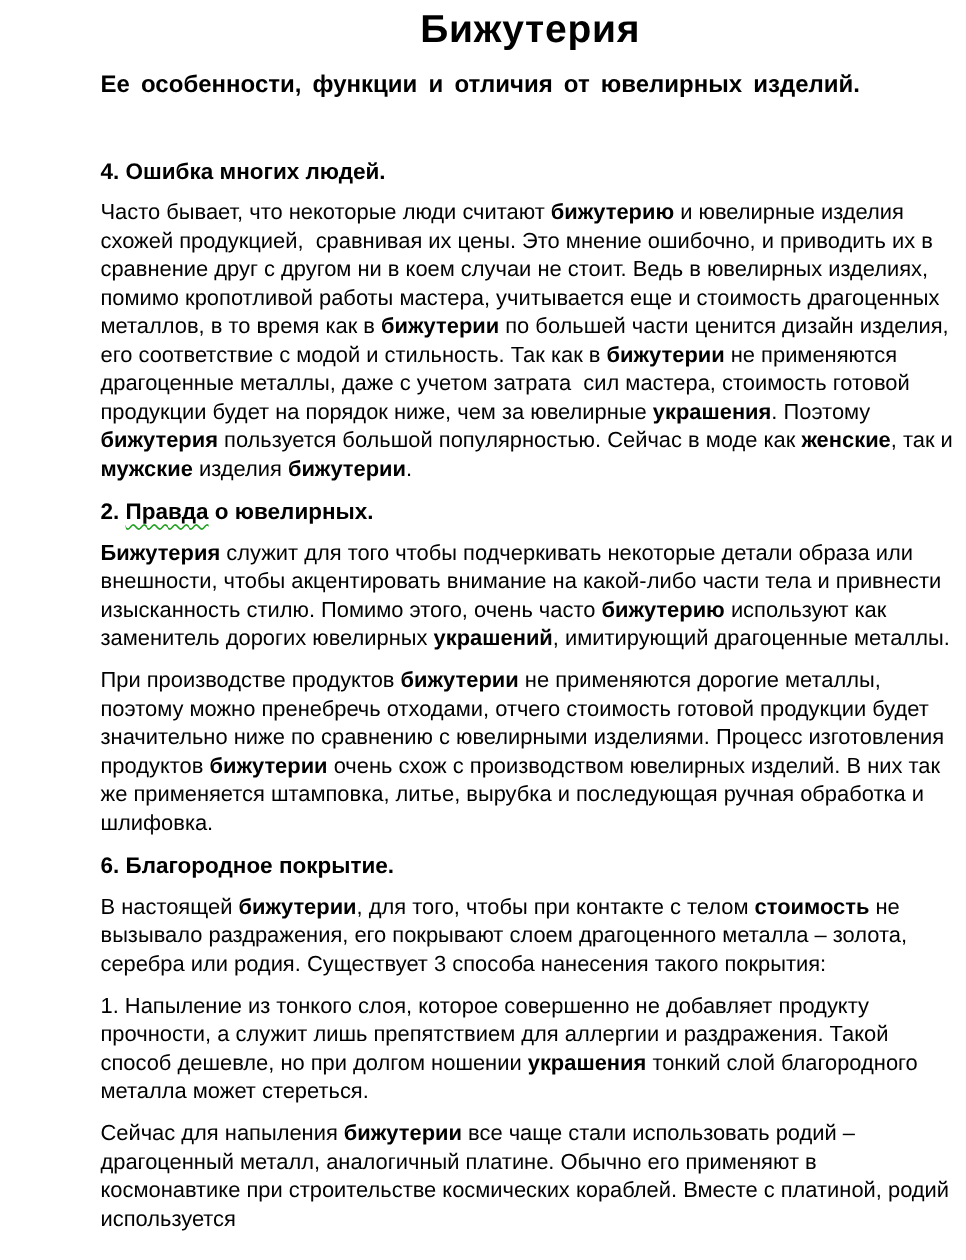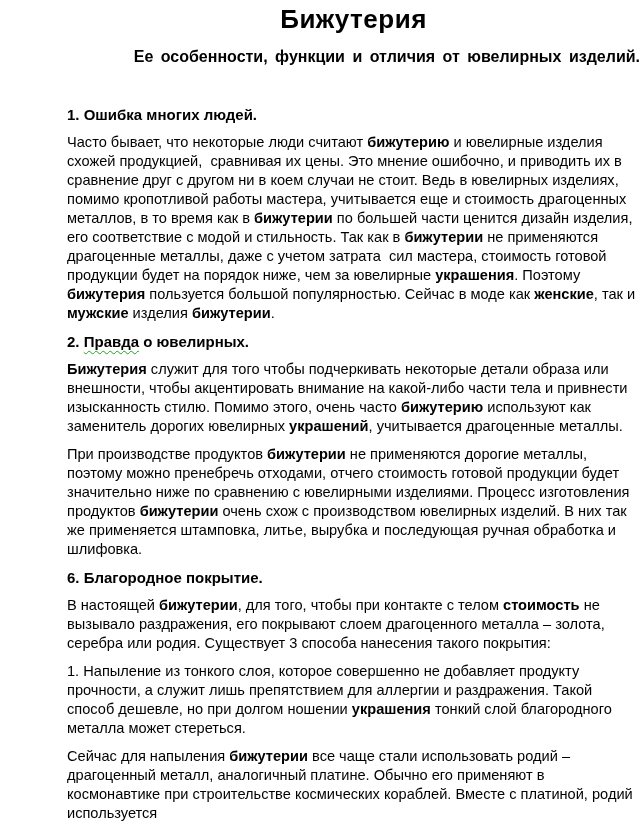--- a/index.html
+++ b/index.html
@@ -24,21 +24,21 @@
     font-weight: bold;
     line-height: 32px;
     text-align: center;
     letter-spacing: 0.5px;
   }
   .doc-subtitle {
     margin: 12px 0 0 0;
     font-size: 16px;
     font-weight: bold;
     line-height: 20px;
-    text-align: right;
+    text-align: left;
     word-spacing: 3px;
   }
   .doc-body {
     margin-top: 38px;
   }
   .doc-body h2, .doc-body p {
     margin: 0 0 9px 0;
     white-space: pre-wrap;
   }
   .doc-body h2 {
@@ -57,23 +57,23 @@
     text-underline-offset: 3px;
   }
 </style>
 </head>
 <body>
 
 <div class="page">
   <h1 class="doc-title">Бижутерия</h1>
   <p class="doc-subtitle">Ее особенности,  функции и отличия от ювелирных изделий.</p>
   <div class="doc-body">
-      <h2><span>1. Ошибка многих людей.</span></h2>
+      <h2><span>4. Ошибка многих людей.</span></h2>
       <p><span>Часто бывает, что некоторые люди считают </span><b>бижутерию</b><span> и ювелирные изделия схожей продукцией,  сравнивая их цены. Это мнение ошибочно, и приводить их в сравнение друг с другом ни в коем случаи не стоит. Ведь в ювелирных изделиях, помимо кропотливой работы мастера, учитывается еще и стоимость драгоценных металлов, в то время как в </span><b>бижутерии</b><span> по большей части ценится дизайн изделия, его соответствие с модой и стильность. Так как в </span><b>бижутерии</b><span> не применяются драгоценные металлы, даже с учетом затрата  сил мастера, стоимость готовой продукции будет на порядок ниже, чем за ювелирные </span><b>украшения</b><span>. Поэтому </span><b>бижутерия</b><span> пользуется большой популярностью. Сейчас в моде как </span><b>женские</b><span>, так и </span><b>мужские</b><span> изделия </span><b>бижутерии</b><span>.</span></p>
       <h2><span>2. </span><span class="grammar">Правда</span><span> о ювелирных.</span></h2>
-      <p><b>Бижутерия</b><span> служит для того чтобы подчеркивать некоторые детали образа или внешности, чтобы акцентировать внимание на какой-либо части тела и привнести изысканность стилю. Помимо этого, очень часто </span><b>бижутерию</b><span> используют как заменитель дорогих ювелирных </span><b>украшений</b><span>, учитывается драгоценные металлы.</span></p>
+      <p><b>Бижутерия</b><span> служит для того чтобы подчеркивать некоторые детали образа или внешности, чтобы акцентировать внимание на какой-либо части тела и привнести изысканность стилю. Помимо этого, очень часто </span><b>бижутерию</b><span> используют как заменитель дорогих ювелирных </span><b>украшений</b><span>, имитирующий драгоценные металлы.</span></p>
       <p><span>При производстве продуктов </span><b>бижутерии</b><span> не применяются дорогие металлы, поэтому можно пренебречь отходами, отчего стоимость готовой продукции будет значительно ниже по сравнению с ювелирными изделиями. Процесс изготовления продуктов </span><b>бижутерии</b><span> очень схож с производством ювелирных изделий. В них так же применяется штамповка, литье, вырубка и последующая ручная обработка и шлифовка.</span></p>
       <h2><span>6. Благородное покрытие.</span></h2>
       <p><span>В настоящей </span><b>бижутерии</b><span>, для того, чтобы при контакте с телом </span><b>стоимость</b><span> не вызывало раздражения, его покрывают слоем драгоценного металла – золота, серебра или родия. Существует 3 способа нанесения такого покрытия:</span></p>
       <p><span>1. Напыление из тонкого слоя, которое совершенно не добавляет продукту прочности, а служит лишь препятствием для аллергии и раздражения. Такой способ дешевле, но при долгом ношении </span><b>украшения</b><span> тонкий слой благородного металла может стереться.</span></p>
       <p><span>Сейчас для напыления </span><b>бижутерии</b><span> все чаще стали использовать родий – драгоценный металл, аналогичный платине. Обычно его применяют в космонавтике при строительстве космических кораблей. Вместе с платиной, родий используется </span></p>
     </div>
 </div>
 
 </body></html>

